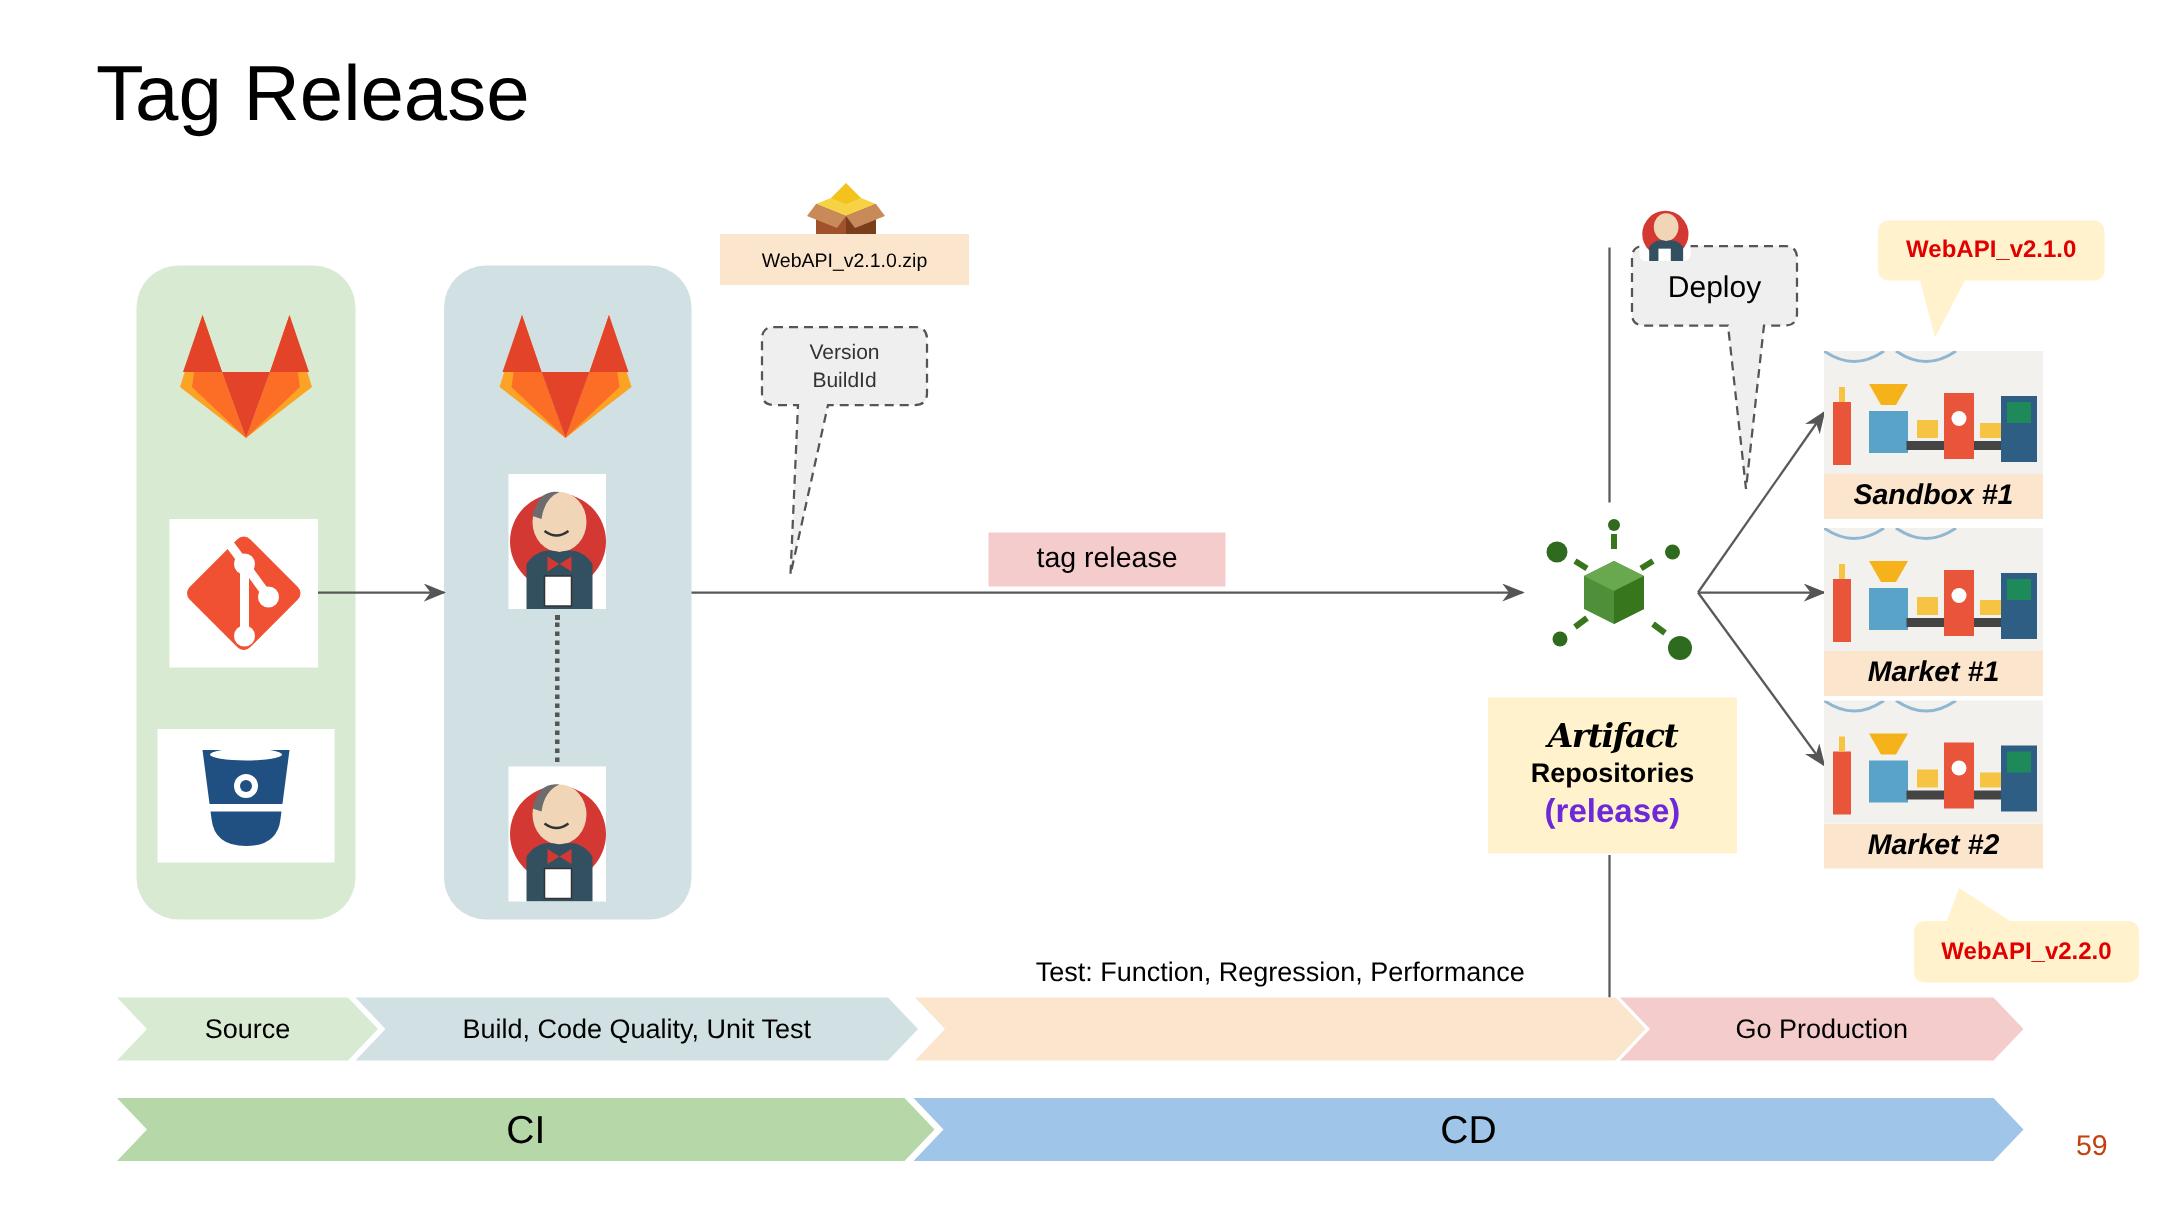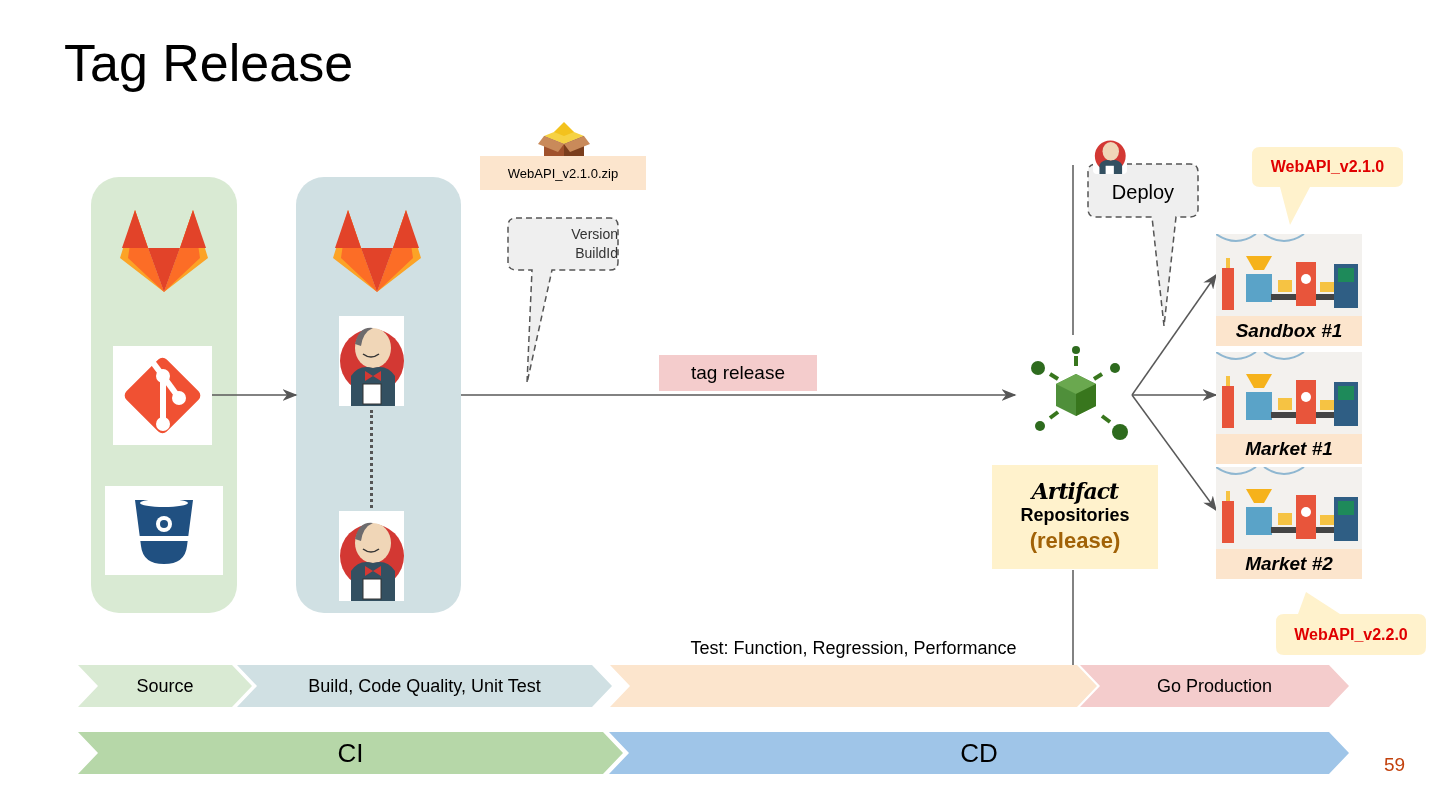--- a/index.html
+++ b/index.html
@@ -10,21 +10,21 @@
   .panel { border-radius:28px; }
   .panel-source { left:91px; top:177px; width:146px; height:436px; background:#d9ead3; }
   .panel-build { left:296px; top:177px; width:165px; height:436px; background:#d0e0e3; }
   .whitebox { background:#fff; }
   .centered { display:flex; align-items:center; justify-content:center; text-align:center; }
   .zip-label { left:480px; top:156px; width:166px; height:34px; background:#fce5cd; font-size:13px; }
   .tag-release { left:659px; top:355px; width:158px; height:36px; background:#f4cccc; font-size:19px; }
   .art-box { left:992px; top:465px; width:166px; height:104px; background:#fff2cc; flex-direction:column; }
   .art-title { font-family:"DejaVu Serif", serif; font-weight:bold; font-style:italic; font-size:22px; letter-spacing:-1px; line-height:24px; }
   .art-sub { font-weight:bold; font-size:18px; line-height:24px; }
-  .art-rel { font-weight:bold; font-size:22px; color:#a16207; line-height:28px; }
+  .art-rel { font-weight:bold; font-size:22px; color:#6d28d9; line-height:28px; }
   .env { width:146px;font-style:italic; }
   .env-img { height:82px; background:#f3f3f3; position:relative; overflow:hidden; }
   .env-label { height:30px; background:#fce5cd; font-weight:bold; font-size:19px; }
   .callout-text { font-size:16px; font-weight:bold; color:#e00000; }
   .page-num { left:1384px; top:754px; font-size:19px; color:#c2410c; }
 </style>
 </head>
 <body>
 
 <div class="abs title">Tag Release</div>
@@ -136,21 +136,21 @@
     <polygon points="6,18 26,10 46,18 26,26" fill="#f6d244"></polygon>
     <polygon points="6,18 26,26 26,46 6,38" fill="#a0522d"></polygon>
     <polygon points="46,18 26,26 26,46 46,38" fill="#7a3e1d"></polygon>
     <polygon points="6,18 0,26 20,34 26,26" fill="#c98a5a"></polygon>
     <polygon points="46,18 52,26 32,34 26,26" fill="#c98a5a"></polygon>
     <polygon points="16,14 26,4 36,14 26,18" fill="#f3c21d"></polygon>
   </svg>
 </div>
 <div class="abs zip-label centered">WebAPI_v2.1.0.zip</div>
 
-<div class="abs centered" style="left:508px;top:224px;width:110px;height:40px;flex-direction:column;font-size:14px;line-height:19px;color:#333;align-items:flex-end;">
+<div class="abs centered" style="left:508px;top:224px;width:110px;height:40px;flex-direction:column;font-size:14px;line-height:19px;color:#333;">
   <span>Version</span>
   <span>BuildId</span>
 </div>
 
 <div class="abs tag-release centered">tag release</div>
 
 <div class="abs" style="left:1020px;top:344px;width:112px;height:100px;">
   <svg width="112" height="100" viewBox="0 0 112 100">
     <polygon points="56,30 76,40 76,62 56,72 36,62 36,40" fill="#4f8f3a"></polygon>
     <polygon points="56,30 76,40 56,50 36,40" fill="#6aa84f"></polygon>

